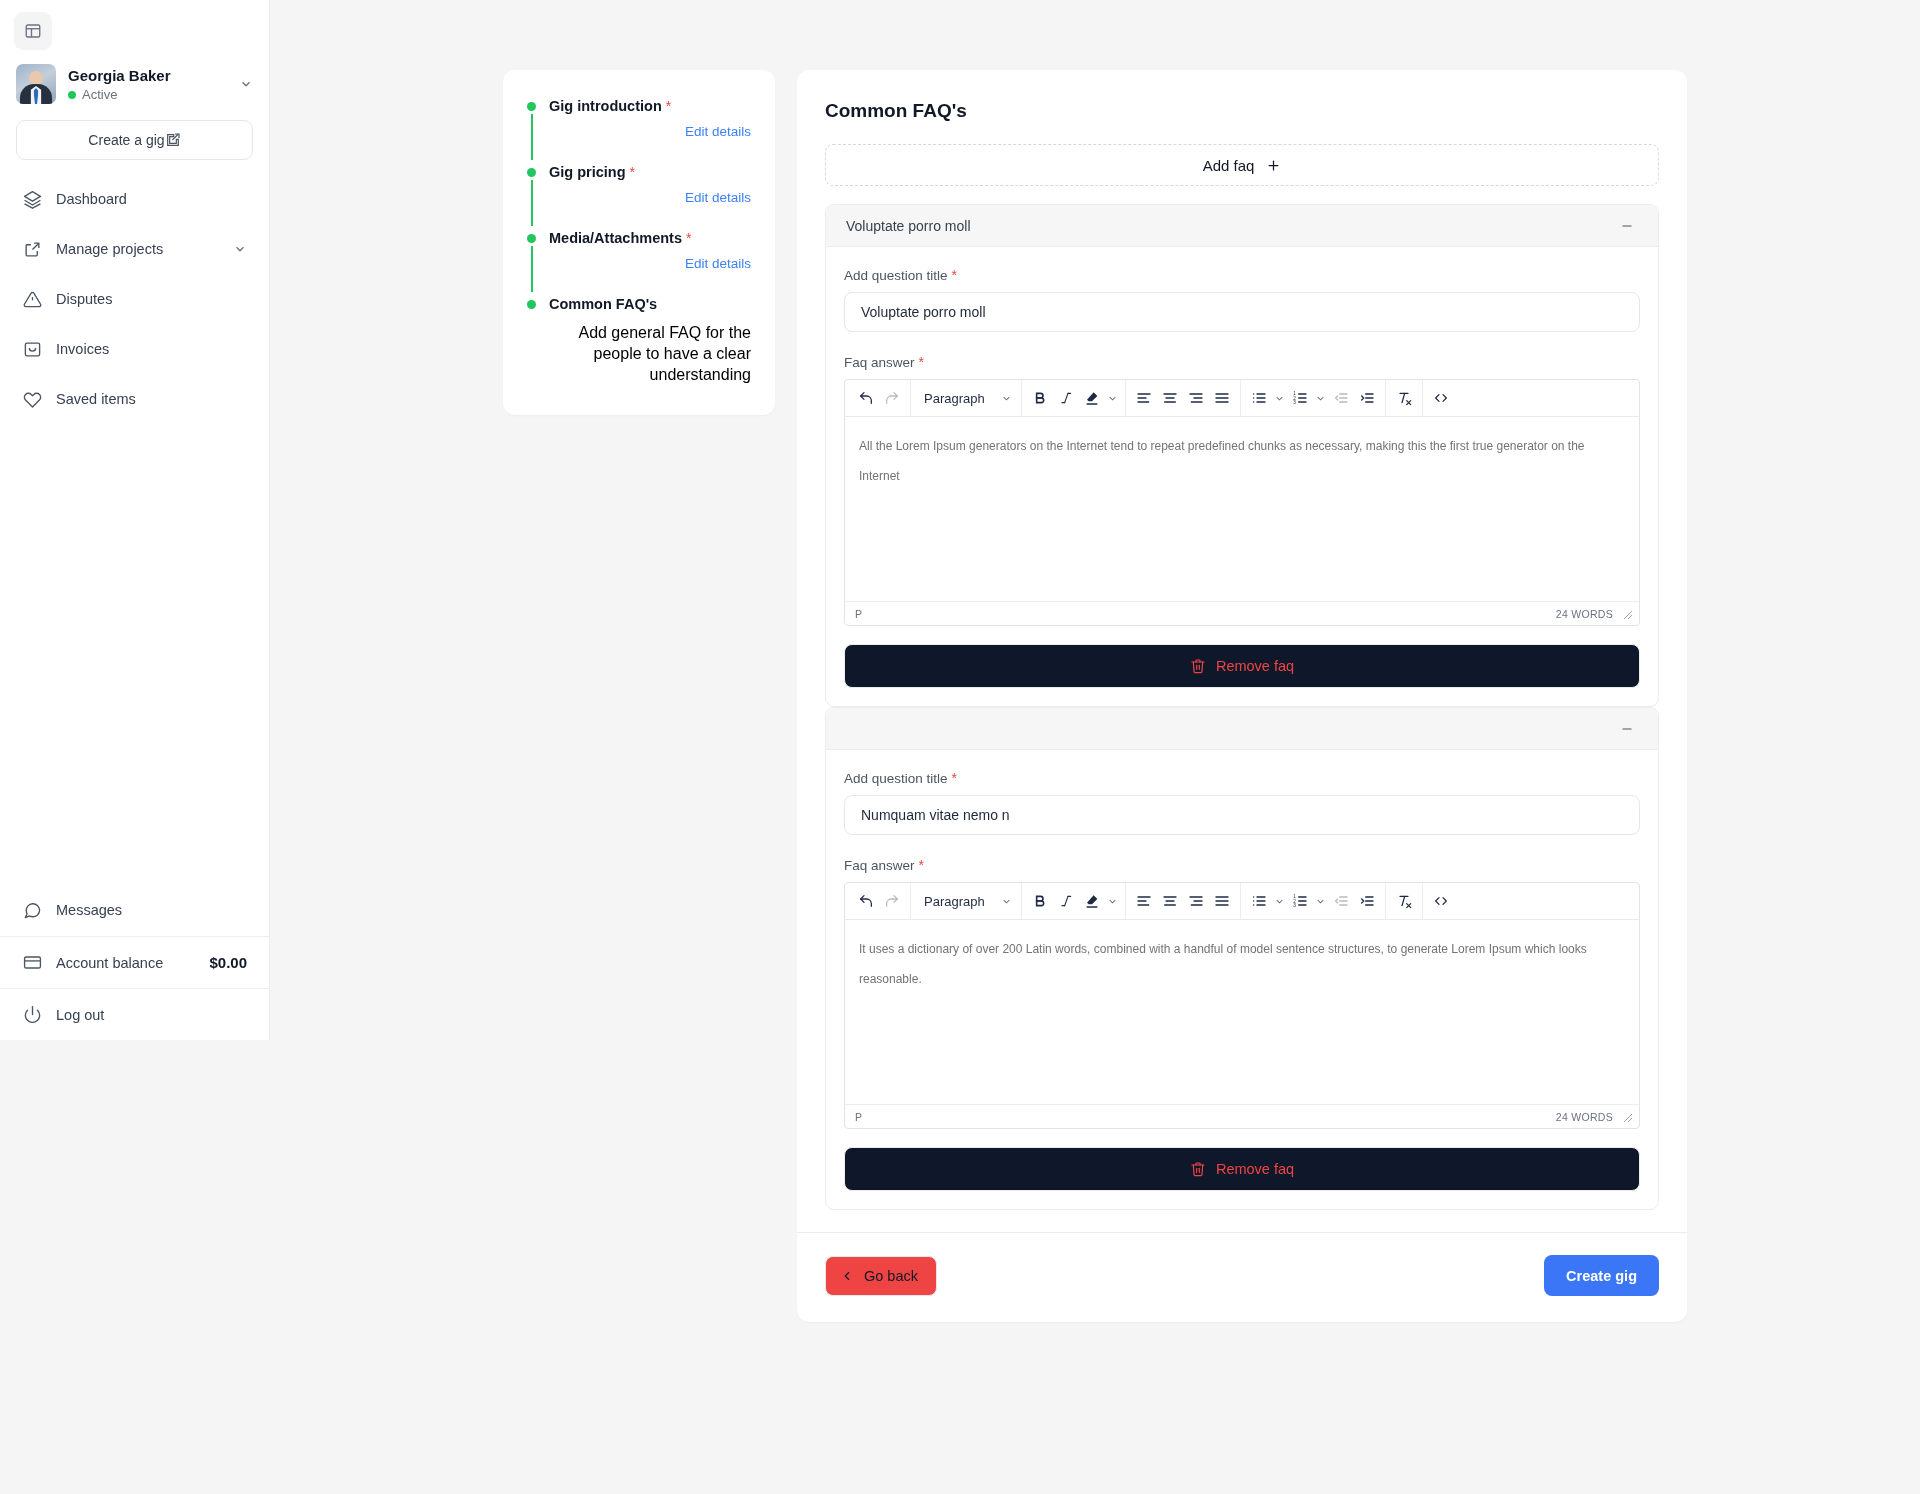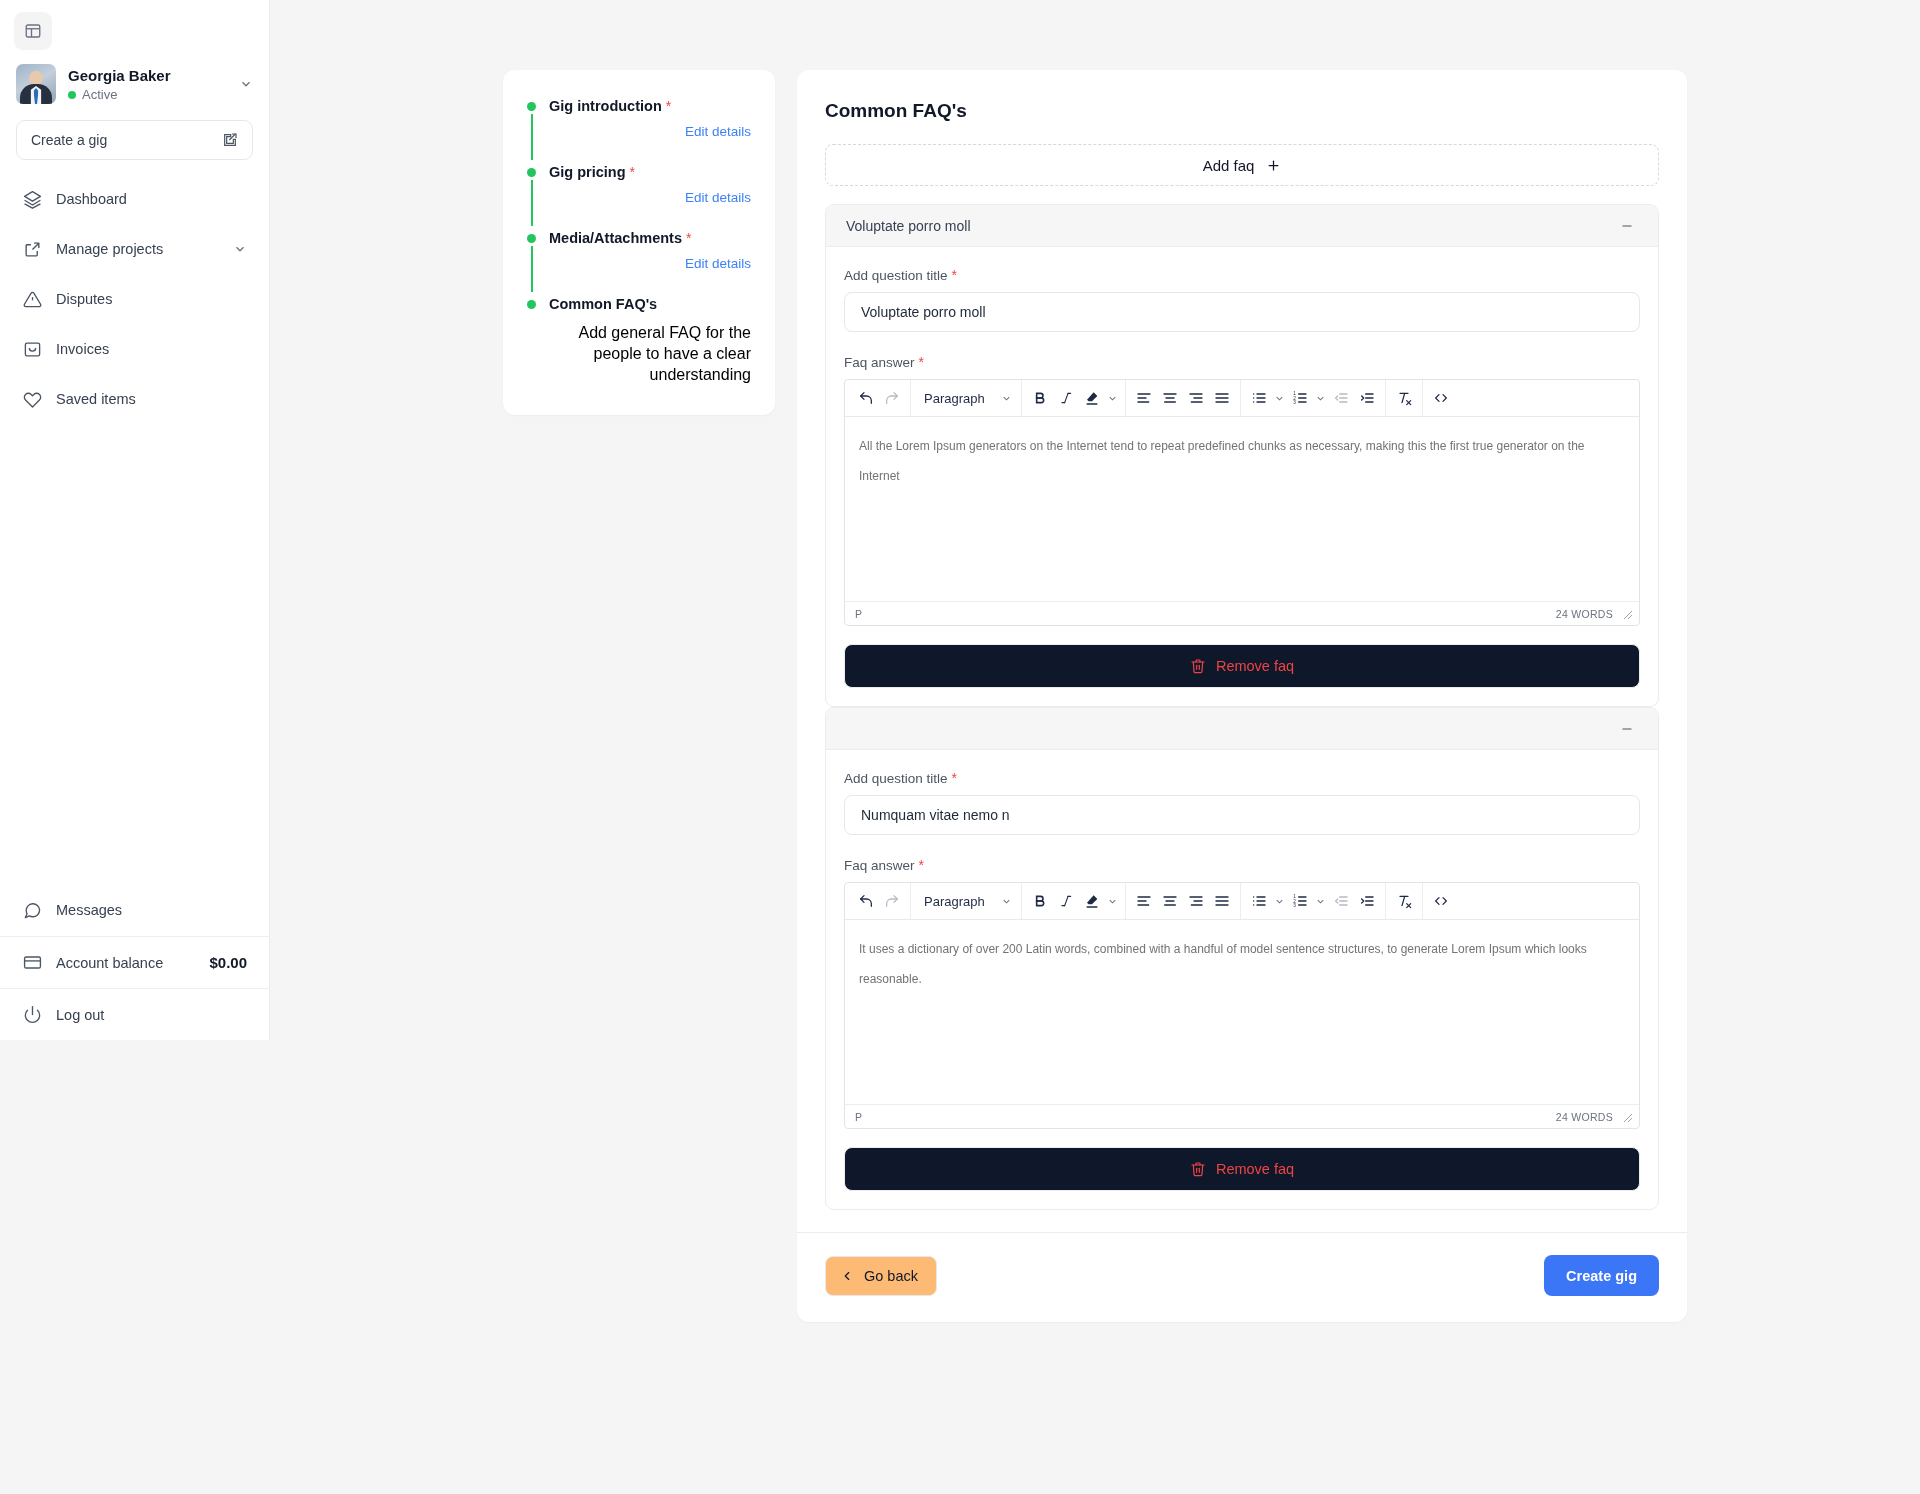--- a/index.html
+++ b/index.html
@@ -59,21 +59,21 @@
   .profile-meta { flex: 1; min-width: 0; }
   .profile-name { font-size: 15px; font-weight: 700; color: #111827; line-height: 19px; }
   .profile-status { display: flex; align-items: center; gap: 6px; margin-top: 2px; }
   .dot-green { width: 8px; height: 8px; border-radius: 50%; background: #22c55e; }
   .profile-status span { font-size: 13px; color: #6b7280; }
 
   .create-gig {
     margin: 4px 16px 14px 16px;
     height: 40px;
     border: 1px solid #e6e7ea; border-radius: 9px;
-    display: flex; align-items: center; justify-content: space-between;
+    display: flex; align-items: center; justify-content: center;
     padding: 0 14px; cursor: pointer; background: #fff;
   }
   .create-gig-label { font-size: 14px; color: #374151; }
 
   .nav { padding: 0 6px; }
   .nav-item {
     display: flex; align-items: center; gap: 14px;
     height: 50px; padding: 0 16px; border-radius: 8px;
     cursor: pointer; color: #374151;
   }
@@ -217,21 +217,21 @@
   }
   .remove-faq-label { font-size: 14.5px; color: #ef4444; font-weight: 500; }
 
   .card-footer {
     border-top: 1px solid #ececee;
     padding: 22px 28px 26px 28px;
     display: flex; align-items: center; justify-content: space-between;
   }
   .btn-back {
     height: 40px; padding: 0 18px 0 14px;
-    border: 1px solid #e6e7ea; border-radius: 8px; background: #fdba74;
+    border: 1px solid #e6e7ea; border-radius: 8px; background: #ef4444;
     display: flex; align-items: center; gap: 10px; cursor: pointer;
   }
   .btn-back-label { font-size: 14.5px; color: #111827; }
   .btn-primary {
     height: 41px; padding: 8px 22px; border: none; border-radius: 8px;
     background: #3b76f6; color: #fff; font-size: 14.5px; font-weight: 700;
     cursor: pointer; font-family: "Liberation Sans", sans-serif;
   }
   svg { display: block; }
 </style>

